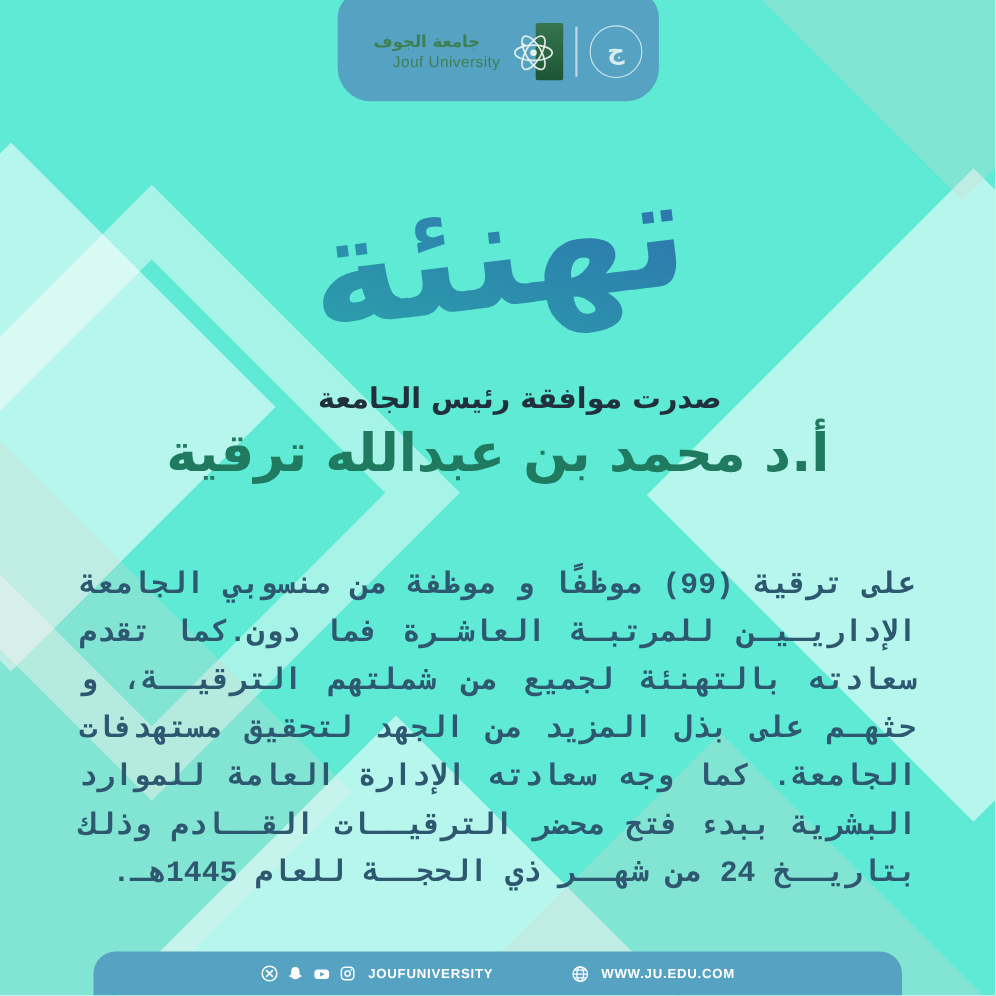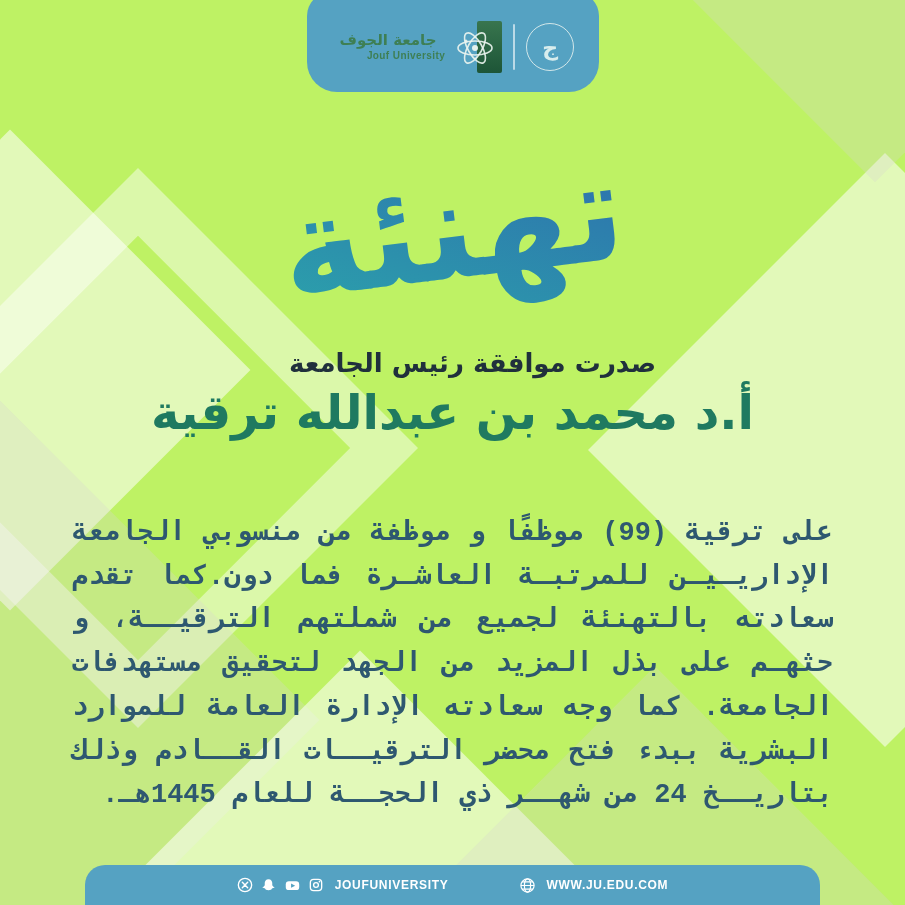--- a/index.html
+++ b/index.html
@@ -1,35 +1,35 @@
 <!DOCTYPE html>
 <html lang="ar"><head>
 <meta charset="utf-8">
 <style>
   html,body{margin:0;padding:0;background:#ffffff;}
   body{width:905px;height:905px;font-family:"DejaVu Sans",sans-serif;}
-  .card{position:relative;width:905px;height:905px;background:#bef264;overflow:hidden;}
+  .card{position:relative;width:905px;height:905px;background:#5eead4;overflow:hidden;}
 
   
   .bg-pattern{position:absolute;inset:0;overflow:hidden;}
   .chev{position:absolute;transform:rotate(45deg);}
   .chev.light{background:rgba(255,255,255,0.55);}
   .chev.dark{background:rgba(216,214,206,0.30);}
   .chev.outline{background:transparent;border:48px solid rgba(255,255,255,0.45);}
 
   
   .header-badge{
     position:absolute;top:-8px;left:50%;transform:translateX(-50%);
     width:292px;height:100px;box-sizing:border-box;padding-top:10px;
     background:#55a2c2;border-radius:24px 24px 30px 30px;
     display:flex;align-items:center;justify-content:center;gap:11px;z-index:3;
   }
   .logo-text{text-align:center;color:#3e7f54;line-height:1.25;}
   .logo-ar{font-size:15px;font-weight:bold;}
-  .logo-en{font-size:10px;font-weight:bold;letter-spacing:.4px;font-family:"Liberation Sans",sans-serif;margin-left:36px;}
+  .logo-en{font-size:14px;font-weight:normal;letter-spacing:.4px;font-family:"Liberation Sans",sans-serif;margin-left:36px;}
   .atom-book{position:relative;width:46px;height:54px;}
   .book{position:absolute;right:0;top:1px;width:25px;height:52px;border-radius:2px;
         background:linear-gradient(180deg,#38754e,#1d5537);}
   .atom{position:absolute;left:-2px;top:7px;}
   .badge-divider{width:2px;height:46px;background:rgba(255,255,255,0.6);border-radius:1px;}
   .seal{width:46px;height:46px;border-radius:50%;border:1.5px solid rgba(240,248,243,0.8);
         display:flex;align-items:center;justify-content:center;}
   .seal-glyph{color:rgba(240,250,244,0.85);font-size:22px;font-weight:bold;}
 
   

